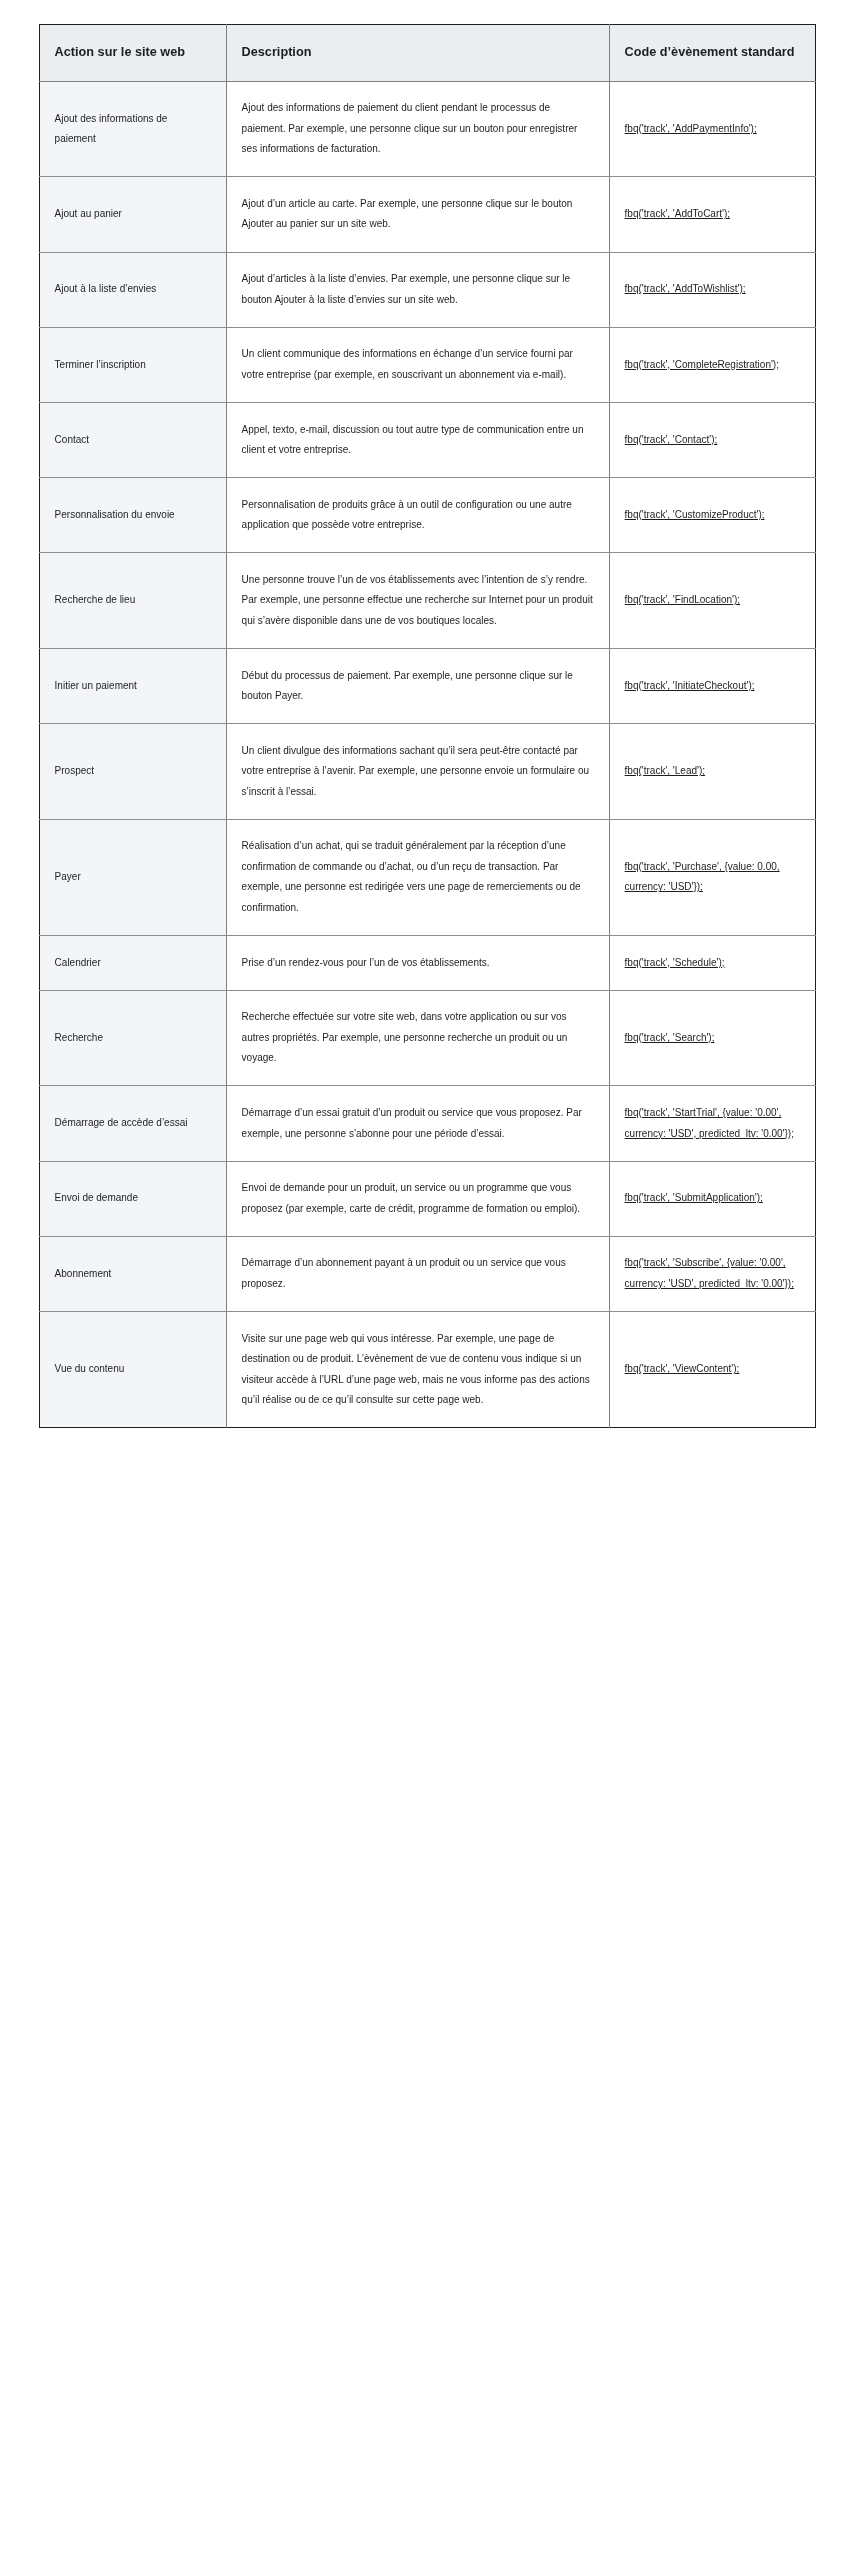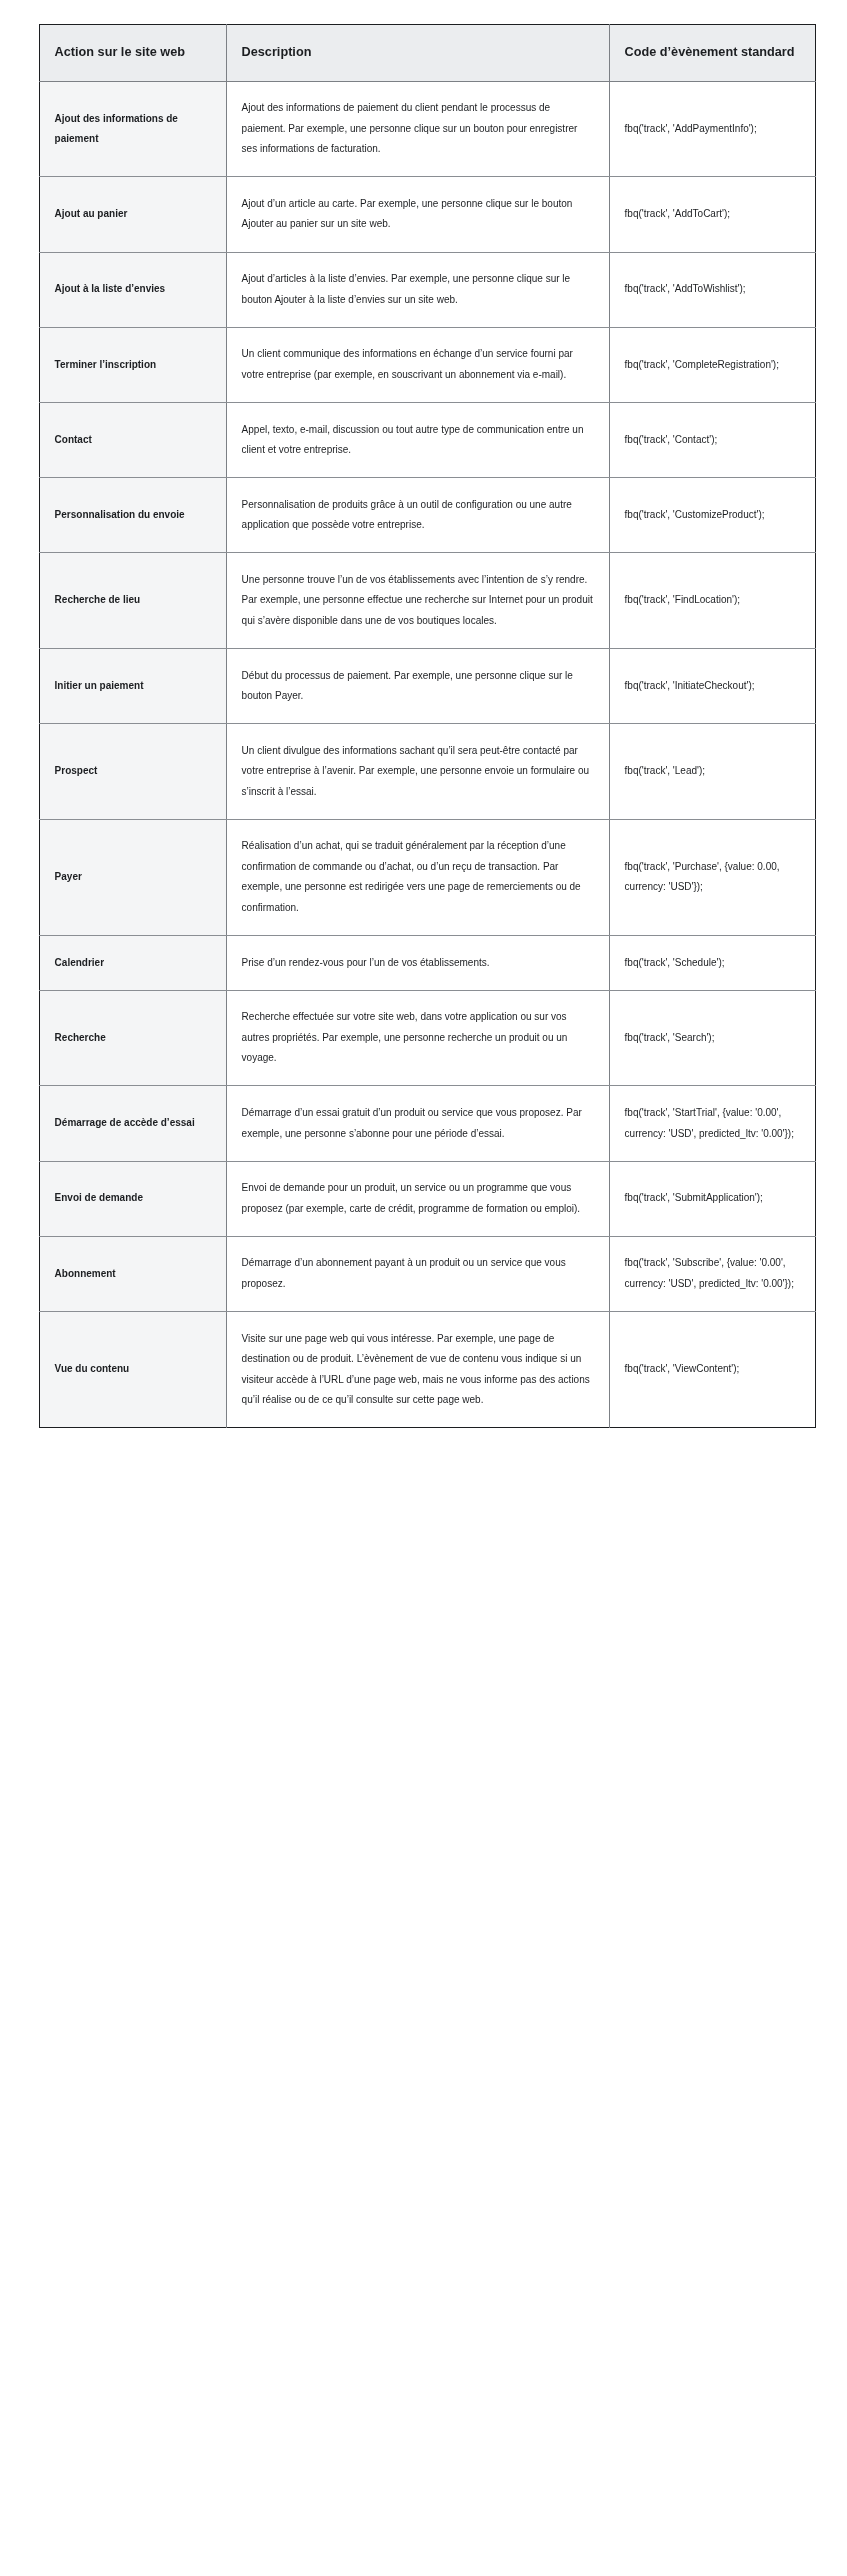--- a/index.html
+++ b/index.html
@@ -54,28 +54,27 @@
     border-right: 0.6px solid #7c8085;
     border-bottom: 0.6px solid #8a8e93;
     vertical-align: middle;
     color: #1c1e21;
     font-size: 10px;
     line-height: 2.05;
     padding: 16.6px 15.3px 16.6px 14.6px;
     box-sizing: border-box;
     background: #ffffff;
   }
-  tbody td:last-child { border-right: none; }
+  tbody td:last-child { border-right: none; text-decoration: underline; }
   tbody tr:last-child td { border-bottom: none; }
 
   tbody td.col-action {
     background-color: #f4f5f6;
     background-image: radial-gradient(rgba(150,158,170,0.16) 0.5px, transparent 0.6px);
     background-size: 5.1px 5.1px;
-    font-weight: bold;
   }
 
   tbody td.col-desc { }
 
   tbody td.col-code {
     white-space: pre-line;
     word-break: break-word;
   }
 </style>
 </head>

